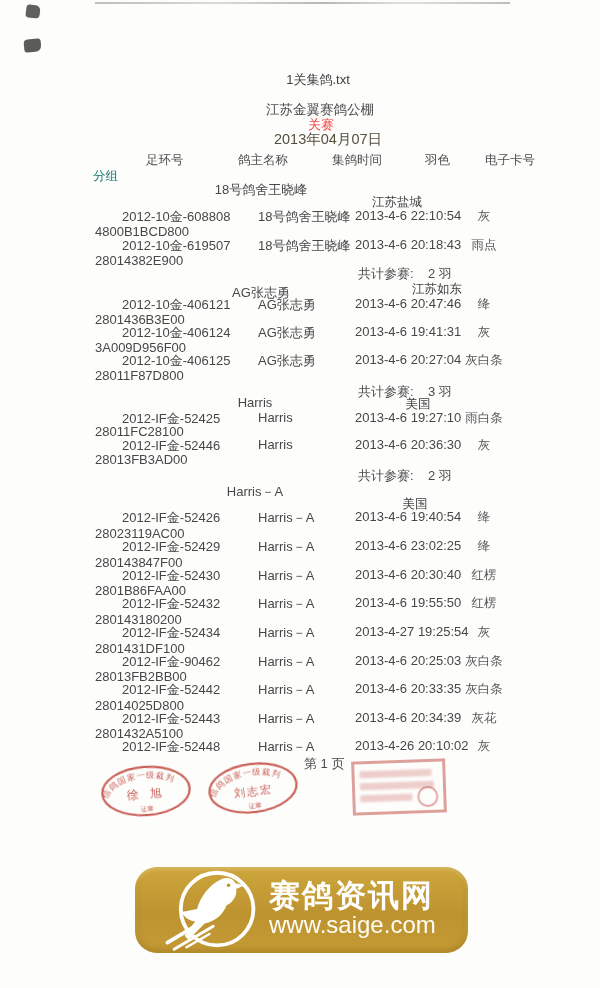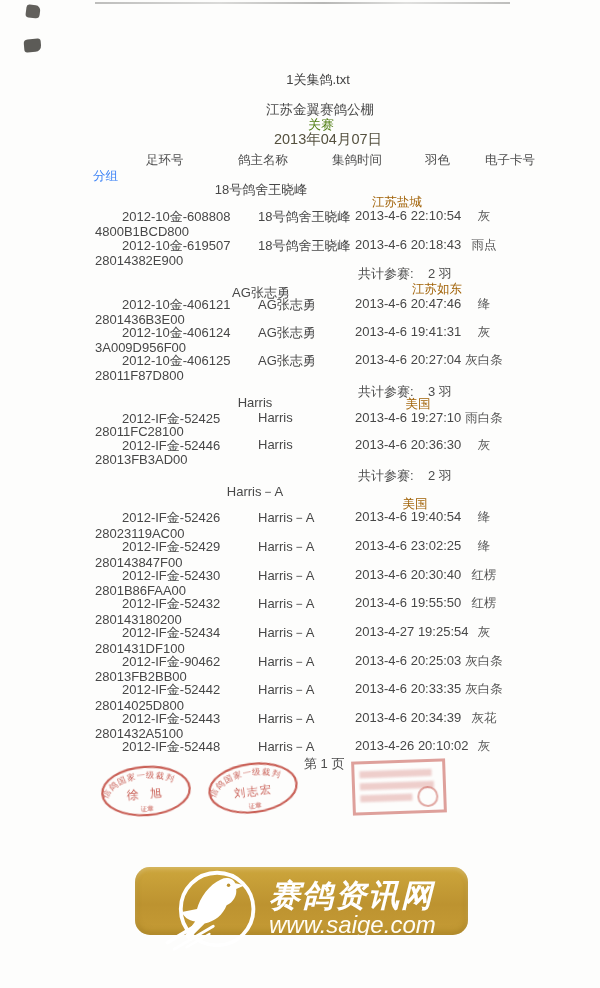--- a/index.html
+++ b/index.html
@@ -1,55 +1,55 @@
 <!DOCTYPE html>
 <html><head>
 <meta charset="utf-8">
 <style>
   html,body{margin:0;padding:0;background:#fff;}
   .page{position:relative;width:600px;height:988px;background:#fdfdfc;overflow:hidden;
         font-family:"Liberation Sans",sans-serif;}
-  .t{position:absolute;white-space:nowrap;color:#3b82f6;}
+  .t{position:absolute;white-space:nowrap;color:#0f766e;}
   .c{transform:translateX(-50%);}
   
   .fname{font-size:13px;color:#3f3f3f;}
   .org{font-size:13.5px;color:#494949;}
-  .race{font-size:13px;color:#4d7c0f;}
+  .race{font-size:13px;color:#ef4444;}
   .date{font-size:14.5px;font-weight:normal;color:#54503e;}
   .colhead span{position:absolute;font-size:12.5px;color:#4e4e4e;white-space:nowrap;}
   
   .row{position:absolute;left:0;width:100%;height:15px;font-size:13px;color:#474747;}
   .row .ring{position:absolute;left:122px;}
   .row .own{position:absolute;left:258px;}
   .row .tim{position:absolute;left:338px;padding-left:17px;}
   .row .col{position:absolute;left:448px;width:72px;text-align:center;font-size:12.5px;color:#555;}
   .card{position:absolute;left:95px;font-size:13px;color:#474747;white-space:nowrap;}
   .secown{font-size:13px;color:#484848;}
-  .secloc{font-size:12.5px;color:#a16207;}
+  .secloc{font-size:12.5px;color:#404040;}
   .totlab{position:absolute;left:358px;font-size:13px;color:#4c4c4c;}
   .totval{position:absolute;left:428px;font-size:13px;color:#4c4c4c;}
   .pageno{font-size:13px;color:#4c4c4c;}
   
   .scanline{position:absolute;top:2px;left:95px;width:415px;height:2px;opacity:.55;
     background:linear-gradient(90deg,#8a8a88,#bdbdbb 30%,#7e7e7c 55%,#c8c8c6 75%,#8a8a88);}
   .mark1{position:absolute;left:26px;top:5px;width:14px;height:13px;background:#46443f;
     border-radius:3px 5px 4px 3px;transform:rotate(7deg);opacity:.85;}
   .mark2{position:absolute;left:24px;top:39px;width:17px;height:13px;background:#403e39;
     border-radius:4px 3px 6px 3px;transform:rotate(-5deg);opacity:.85;}
   
   .stamp{position:absolute;filter:blur(.35px);opacity:.92;}
   .rect-stamp{position:absolute;left:352px;top:760px;width:88px;height:48px;
     border:3px solid rgba(197,84,74,.55);transform:rotate(-2deg);filter:blur(.5px);}
   .rect-stamp .ln{position:absolute;height:7px;background:rgba(197,84,74,.28);filter:blur(1.2px);}
   .rect-stamp .cir{position:absolute;right:5px;top:24px;width:17px;height:17px;border-radius:50%;
     border:2px solid rgba(197,84,74,.5);filter:blur(.7px);}
   
-  .banner{position:absolute;left:135px;top:867px;width:333px;height:68px;border-radius:15px;
+  .banner{position:absolute;left:135px;top:867px;width:333px;height:86px;border-radius:22px;
     background:linear-gradient(180deg,#cda63c 0%,#bd9330 55%,#c59b35 100%);
-    box-shadow:inset 0 -3px 6px rgba(120,90,10,.35), inset 0 2px 4px rgba(255,240,200,.35);font-style:italic;}
+    box-shadow:inset 0 -3px 6px rgba(120,90,10,.35), inset 0 2px 4px rgba(255,240,200,.35);}
   .banner .zh{position:absolute;left:134px;top:8px;font-size:31px;font-weight:bold;color:#fff;
     letter-spacing:2px;white-space:nowrap;}
   .banner .url{position:absolute;left:134px;top:44px;font-size:24px;color:#fffdf6;white-space:nowrap;}
   .logo{position:absolute;left:24px;top:1px;}
 </style>
 </head>
 <body>
 
 <div class="page">
 

